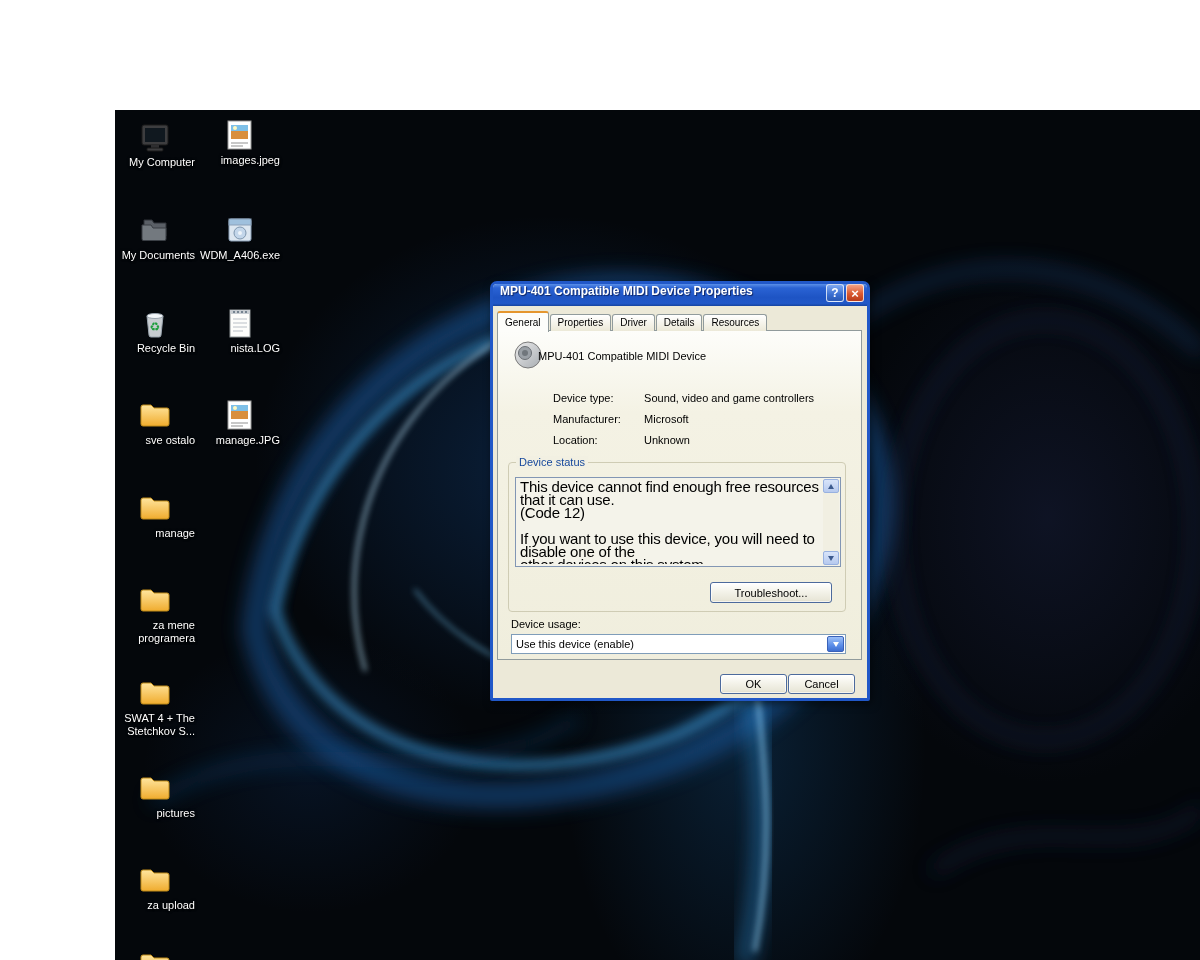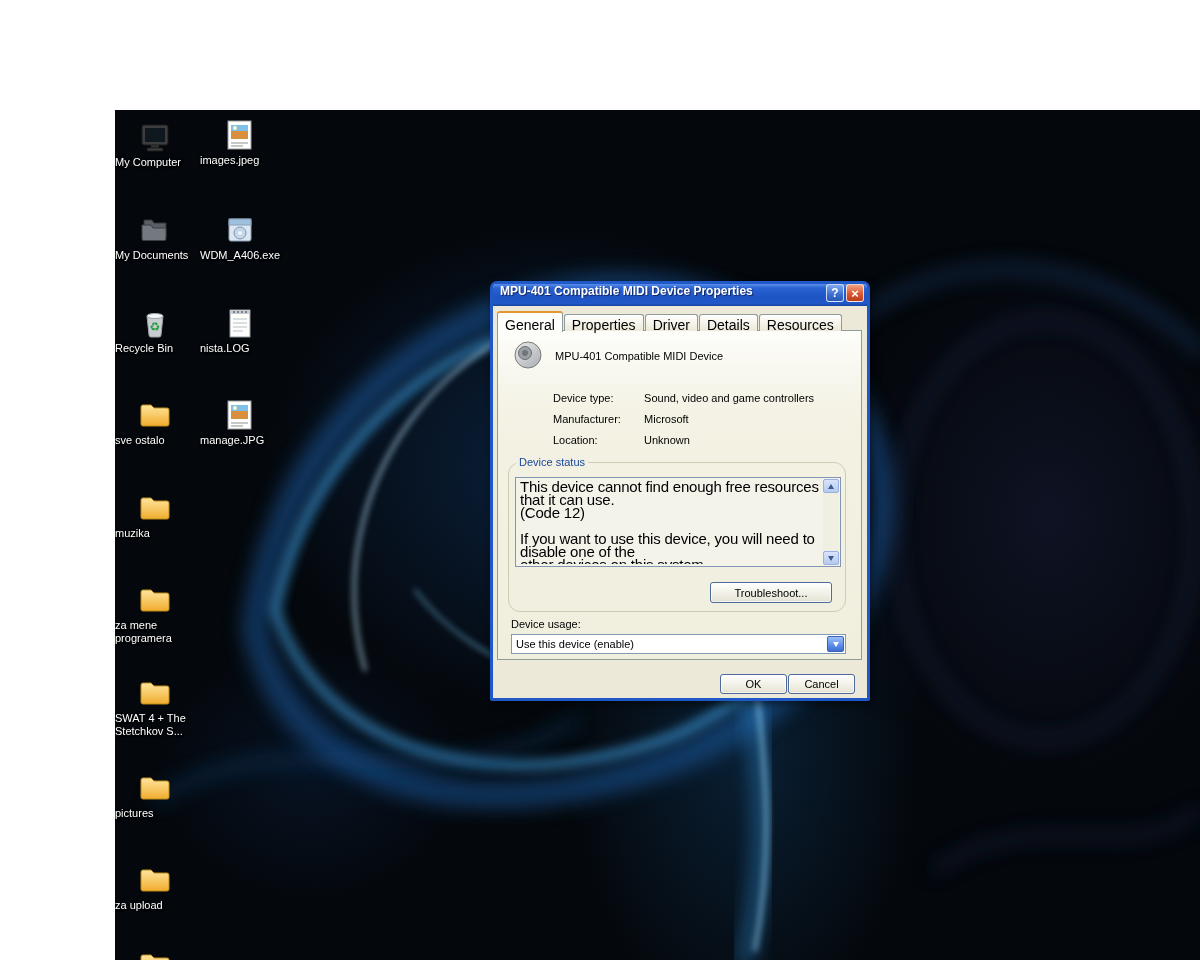--- a/index.html
+++ b/index.html
@@ -12,21 +12,21 @@
     background:
       radial-gradient(ellipse 420px 360px at 40% 42%, rgba(25,90,170,0.30), transparent 70%),
       radial-gradient(ellipse 260px 420px at 58% 75%, rgba(30,120,200,0.22), transparent 70%),
       radial-gradient(ellipse 300px 380px at 86% 48%, rgba(45,55,110,0.25), transparent 70%),
       radial-gradient(ellipse 240px 200px at 18% 78%, rgba(20,70,140,0.18), transparent 70%),
       #04070b;
   }
   .swirls { position:absolute; left:0; top:0; }
 
   
-  .desk-icon { position:absolute; width:80px; text-align:left; cursor:default; z-index:2; }
+  .desk-icon { position:absolute; width:80px; text-align:right; cursor:default; z-index:2; }
   .desk-icon .ic { width:34px; height:34px; margin:0 auto; }
   .desk-icon .lbl {
     margin-top:2px; font-size:11px; line-height:13px; color:#ffffff;
     text-shadow:1px 1px 2px rgba(0,0,0,0.95), 0 0 3px rgba(0,0,0,0.8);
   }
 
   
   .dialog {
     position:absolute; left:375px; top:171px; width:380px; height:420px; z-index:5;
     background:#ece9d8; border:3px solid #2158c8; border-radius:7px 7px 2px 2px;
@@ -47,43 +47,43 @@
     display:flex; align-items:center; justify-content:center;
     color:#fff; font-weight:bold; font-size:12px; line-height:1;
     border:1px solid rgba(255,255,255,0.75); cursor:pointer;
   }
   .tb-btn.help  { background:linear-gradient(180deg,#7fa9f2,#3a6ed0 60%,#2a58b4); }
   .tb-btn.close { background:linear-gradient(180deg,#f3a183,#d95830 55%,#b93c1a); font-size:13px; }
 
   .tabs { position:absolute; left:4px; top:27px; display:flex; align-items:flex-end; height:20px; z-index:3; }
   .tab {
     height:17px; padding:2px 7px 0 7px; margin-right:1px;
-    font-size:14px; background:linear-gradient(180deg,#ffffff,#ece9d8);
+    font-size:10px; background:linear-gradient(180deg,#ffffff,#ece9d8);
     border:1px solid #919b9c; border-bottom:none; border-radius:3px 3px 0 0; cursor:pointer;
   }
   .tab.active {
     height:21px; padding-top:4px; background:#fdfdfa; position:relative; z-index:4;
     border-top:2px solid #e5962e; margin-bottom:-1px;
   }
 
   .panel {
     position:absolute; left:4px; top:46px; width:365px; height:330px; z-index:2;
     border:1px solid #919b9c;
     background:linear-gradient(180deg,#fdfdfa 0%, #f4f2e4 25%, #f0eedd 100%);
   }
   .speaker { position:absolute; left:13px; top:7px; width:34px; height:34px; }
-  .dev-name { position:absolute; left:57px; top:19px; }
+  .dev-name { position:absolute; left:40px; top:19px; }
 
   .field-row { position:absolute; left:55px; }
   .f-label { display:inline-block; width:88px; }
   .f-value { display:inline-block; }
 
   .group {
     position:absolute; left:10px; top:131px; width:338px; height:150px;
-    border:1px solid #cfccb4; border-radius:12px;
+    border:1px solid #cfccb4; border-radius:4px;
   }
   .group-label {
     position:absolute; top:-7px; left:7px; padding:0 3px;
     background:#f2f0e2; color:#16489c; font-size:11px;
   }
   .status-box {
     position:absolute; left:6px; top:14px; width:326px; height:90px;
     background:#f4f3ea; border:1px solid #8296b4;
   }
   .status-text {
@@ -272,21 +272,21 @@
       </div>
       <div class="lbl">manage.JPG</div>
     </div>
 
     <div class="desk-icon" style="left:0; top:381px">
       <div class="ic">
         <svg width="34" height="34" viewBox="0 0 34 34">
             <path d="M3 9 a2 2 0 0 1 2 -2 h8 l3 3 h13 a2 2 0 0 1 2 2 v14 a2 2 0 0 1 -2 2 H5 a2 2 0 0 1 -2 -2 z" fill="url(#foldGrad)" stroke="#c08c1a"></path>
           </svg>
       </div>
-      <div class="lbl">muzika</div>
+      <div class="lbl">manage</div>
     </div>
 
     <div class="desk-icon" style="left:0; top:473px">
       <div class="ic">
         <svg width="34" height="34" viewBox="0 0 34 34">
             <path d="M3 9 a2 2 0 0 1 2 -2 h8 l3 3 h13 a2 2 0 0 1 2 2 v14 a2 2 0 0 1 -2 2 H5 a2 2 0 0 1 -2 -2 z" fill="url(#foldGrad)" stroke="#c08c1a"></path>
           </svg>
       </div>
       <div class="lbl">za mene programera</div>
     </div>

